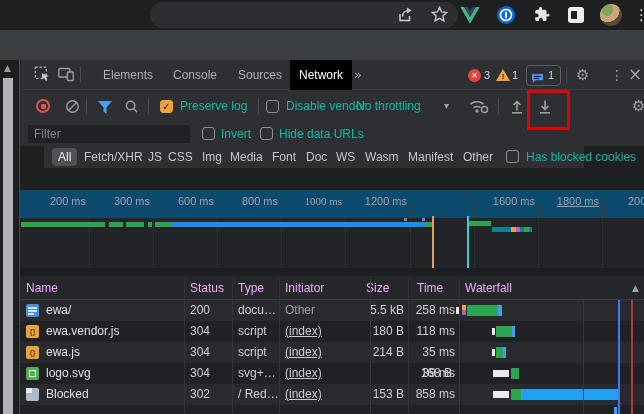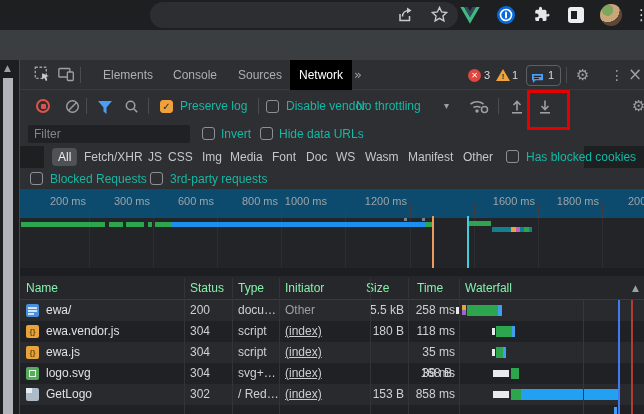--- a/index.html
+++ b/index.html
@@ -25,21 +25,21 @@
   
   .chip{position:absolute;top:0;height:22px;line-height:22px;font-size:12px;color:#c3c7cb;}
   .chip.selected{top:2px;height:18px;line-height:18px;background:#4e5156;color:#eceef0;border-radius:4px;padding:0 6px;}
   
   .rlabel{position:absolute;top:5px;width:62px;font-size:11px;color:#9ea3a8;text-align:right;white-space:nowrap;}
   .tick{position:absolute;top:13px;height:15px;width:1px;background:#3c3e41;}
   .ogrid{position:absolute;top:0;height:50px;width:1px;background:#2c2e31;}
   .bar{position:absolute;}
   
   .colsep{position:absolute;width:1px;background:#323438;}
-  .hlabel{position:absolute;top:0;height:24px;line-height:24px;font-size:12px;color:#86efac;white-space:nowrap;}
+  .hlabel{position:absolute;top:0;height:24px;line-height:24px;font-size:12px;color:#f0abfc;white-space:nowrap;}
   .row{position:absolute;left:0;width:624px;height:21px;}
   .row.odd{background:#292a2d;}
   .cell{position:absolute;top:0;height:21px;line-height:21px;font-size:12px;color:#cdd1d5;white-space:nowrap;}
   .cell.right{text-align:right;}
   .cell.link{text-decoration:underline;color:#c9cdd2;cursor:pointer;}
   .cell.muted{color:#9aa0a6;}
   .fic{position:absolute;top:4px;width:13px;height:13px;border-radius:2px;}
   .wf{position:absolute;}
   .red-box{position:absolute;left:527px;top:90px;width:37px;height:34px;border:3px solid #e60000;z-index:60;}
   input.filter{position:absolute;background:#202124;border:none;outline:none;border-radius:2px;
@@ -213,46 +213,40 @@
     <div class="chip" style="left:228px;">Font</div>
     <div class="chip" style="left:262px;">Doc</div>
     <div class="chip" style="left:292px;">WS</div>
     <div class="chip" style="left:321px;">Wasm</div>
     <div class="chip" style="left:364px;">Manifest</div>
     <div class="chip" style="left:419px;">Other</div>
     <div class="cb" style="left:462px;top:4px;"></div>
     <div class="txt" style="left:482px;top:0;line-height:22px;">Has blocked cookies</div>
   </div>
 
-  <div class="sec" style="left:20px;top:168px;width:624px;height:22px;background:#2e2f32;border-bottom:1px solid #3a3b3e;box-sizing:border-box;">
-    <div class="cb" style="left:10px;top:4px;"></div>
-    <div class="txt" style="left:30px;top:0;line-height:22px;">Blocked Requests</div>
-    <div class="cb" style="left:130px;top:4px;"></div>
-    <div class="txt" style="left:150px;top:0;line-height:22px;">3rd-party requests</div>
-  </div>
 
   <div class="sec" style="left:20px;top:190px;width:624px;height:28px;background:#0c4a6e;">
     <div class="tick" style="left:69px;"></div>
       <div class="tick" style="left:133px;"></div>
     <div class="tick" style="left:197px;"></div>
       <div class="tick" style="left:261px;"></div>
     <div class="tick" style="left:325px;"></div>
       <div class="tick" style="left:390px;"></div>
     <div class="tick" style="left:454px;"></div>
       <div class="tick" style="left:518px;"></div>
     <div class="tick" style="left:582px;"></div>
     <div class="rlabel" style="left:4px;">200 ms</div>
     <div class="rlabel" style="left:68px;">300 ms</div>
     <div class="rlabel" style="left:132px;">600 ms</div>
     <div class="rlabel" style="left:196px;">800 ms</div>
-    <div class="rlabel" style="left:245px;">1000 ms</div>
+    <div class="rlabel" style="left:260px;font-family:Liberation Serif, serif;">1000 ms</div>
     <div class="rlabel" style="left:325px;">1200 ms</div>
     <div class="rlabel" style="left:389px;margin-top:47px;">1400 ms</div>
     <div class="rlabel" style="left:453px;">1600 ms</div>
-    <div class="rlabel" style="left:517px;">1800 ms</div>
+    <div class="rlabel" style="left:517px;text-decoration:underline;">1800 ms</div>
     <div class="rlabel" style="left:608px;width:60px;text-align:left;">2000 ms</div>
   </div>
 
   <div class="sec" style="left:20px;top:218px;width:624px;height:50px;background:#222427;">
     <div class="ogrid" style="left:69px;"></div>
       <div class="ogrid" style="left:133px;"></div>
     <div class="ogrid" style="left:197px;"></div>
       <div class="ogrid" style="left:261px;"></div>
     <div class="ogrid" style="left:325px;"></div>
       <div class="ogrid" style="left:390px;"></div>
@@ -332,20 +326,21 @@
       <div class="wf" style="left:476px;top:5px;width:16px;height:11px;background:#2da44e;"></div>
       <div class="wf" style="left:492px;top:5px;width:3px;height:11px;background:#3f9ef0;"></div>
     </div>
 
     <div class="row odd" style="top:42px;">
       <div class="fic" style="left:6px;background:#e8a33d;color:#6b4e13;font-size:8px;font-weight:bold;text-align:center;line-height:13px;">{}</div>
       <div class="cell" style="left:26px;color:#dfe1e5;">ewa.js</div>
       <div class="cell" style="left:170px;">304</div>
       <div class="cell" style="left:218px;">script</div>
       <div class="cell link" style="left:265px;">(index)</div>
+      <div class="cell right" style="left:300px;width:84px;">214 B</div>
       <div class="cell right" style="left:390px;width:45px;">35 ms</div>
       <div class="wf" style="left:472px;top:7px;width:3px;height:7px;background:#e8eaed;"></div>
       <div class="wf" style="left:476px;top:5px;width:7px;height:11px;background:#2da44e;"></div>
       <div class="wf" style="left:483px;top:5px;width:3px;height:11px;background:#3f9ef0;"></div>
     </div>
 
     <div class="row" style="top:63px;">
       <div class="fic" style="left:6px;background:#57ab5a;">
         <div class="abs" style="left:3px;top:3px;width:7px;height:7px;border:1.5px solid #eafaec;box-sizing:border-box;"></div>
       </div>
@@ -356,21 +351,21 @@
       <div class="cell right" style="left:300px;width:84px;padding-left:48px;">168 B</div>
       <div class="cell right" style="left:390px;width:45px;">39 ms</div>
       <div class="wf" style="left:473px;top:7px;width:16px;height:7px;background:#e8eaed;"></div>
       <div class="wf" style="left:491px;top:5px;width:8px;height:11px;background:#2da44e;"></div>
     </div>
 
     <div class="row odd" style="top:84px;">
       <div class="fic" style="left:6px;background:#aebcc9;">
         <div class="abs" style="left:0;top:0;width:6px;height:5px;background:#e7edf2;"></div>
       </div>
-      <div class="cell" style="left:26px;color:#dfe1e5;">GetLogo</div>
+      <div class="cell" style="left:26px;color:#dfe1e5;">Blocked</div>
       <div class="cell" style="left:170px;">302</div>
       <div class="cell" style="left:218px;">/ Red…</div>
       <div class="cell link" style="left:265px;">(index)</div>
       <div class="cell right" style="left:300px;width:84px;">153 B</div>
       <div class="cell right" style="left:390px;width:45px;">858 ms</div>
       <div class="wf" style="left:473px;top:7px;width:16px;height:7px;background:#e8eaed;"></div>
       <div class="wf" style="left:491px;top:5px;width:10px;height:11px;background:#2da44e;"></div>
       <div class="wf" style="left:501px;top:5px;width:97px;height:11px;background:#22a0f2;"></div>
     </div>
 

